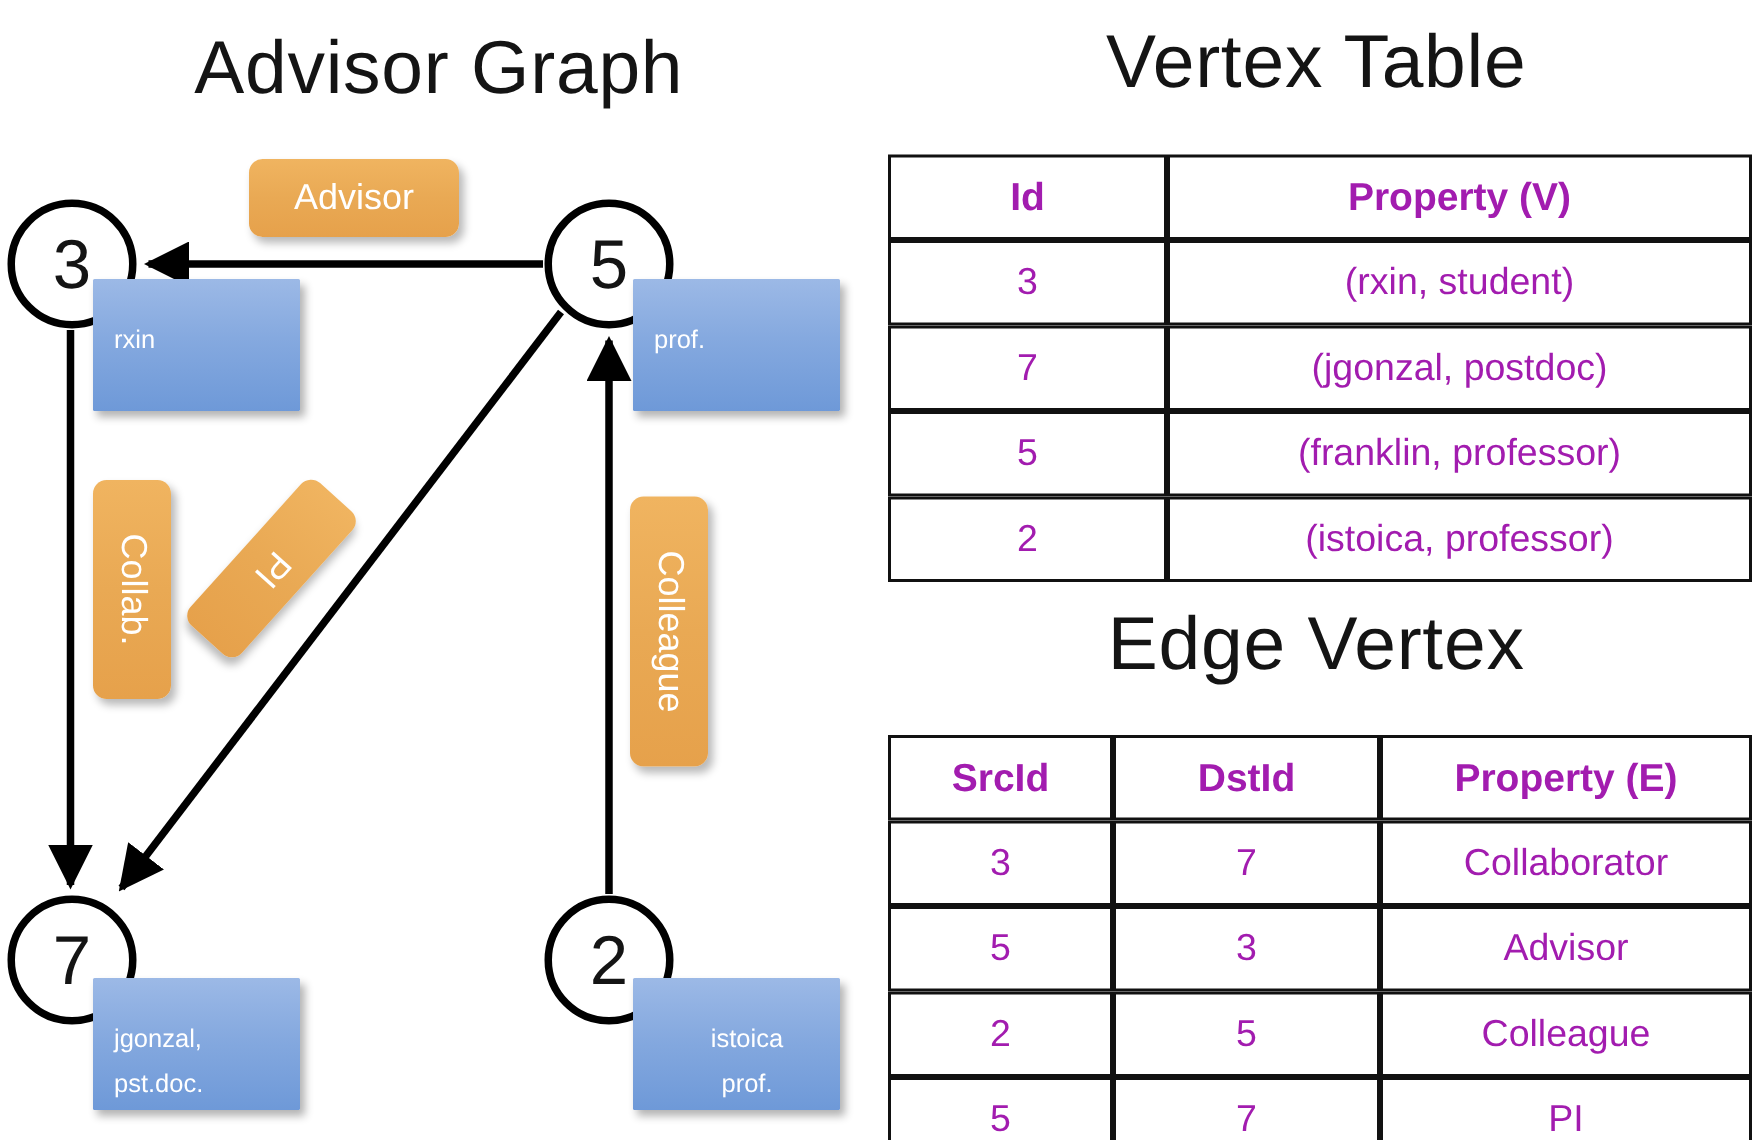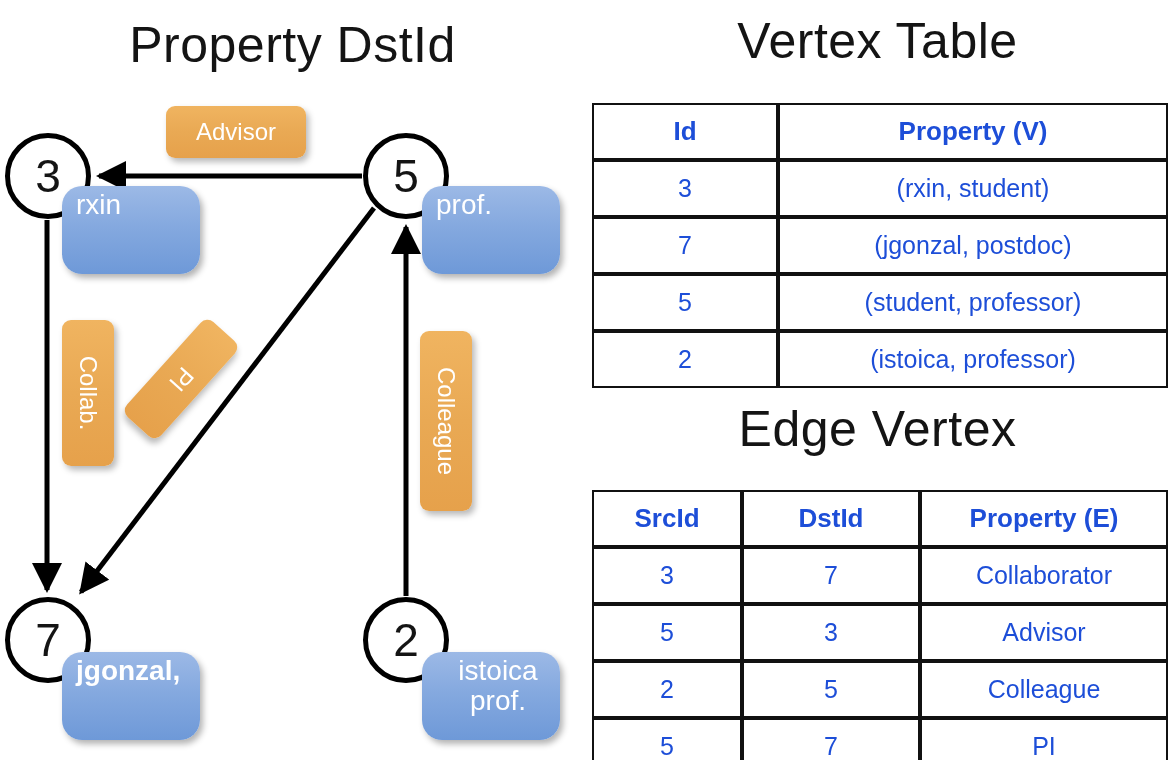--- a/index.html
+++ b/index.html
@@ -42,33 +42,33 @@
     z-index:3;
   }
   #vertex-3{left:5px;  top:133px; width:86px;height:86px;}
   #vertex-5{left:363px;top:133px; width:86px;height:86px;}
   #vertex-7{left:5px;  top:597px; width:86px;height:86px;}
   #vertex-2{left:363px;top:597px; width:86px;height:86px;}
 
   
   .prop-box{
     position:absolute;
-    border-radius:20px;
+    border-radius:1px;
     background:linear-gradient(to bottom,#9cb9e6 0%,#85a9df 45%,#6e99d8 100%);
     box-shadow:3px 4px 6px rgba(0,0,0,0.30);
     color:#ffffff;
-    font-size:28px;
+    font-size:17px;
     line-height:30px;
-    padding:4px 0 0 14px;
+    padding:26px 0 0 14px;
     box-sizing:border-box;
     z-index:4;
   }
   #box-rxin     {left:62px; top:186px;width:138px;height:88px;}
   #box-franklin {left:422px;top:186px;width:138px;height:88px;}
-  #box-jgonzal  {left:62px; top:652px;width:138px;height:88px;font-weight:bold;}
+  #box-jgonzal  {left:62px; top:652px;width:138px;height:88px;}
   #box-istoica  {left:422px;top:652px;width:138px;height:88px;text-align:center;}
 
   
   .edge-label{
     position:absolute;
     border-radius:9px;
     background:linear-gradient(to bottom,#f0b460 0%,#e9a954 50%,#e6a14b 100%);
     box-shadow:3px 4px 6px rgba(0,0,0,0.28);
     color:#ffffff;
     display:flex;align-items:center;justify-content:center;
@@ -90,21 +90,21 @@
     border-collapse:separate;
     border-spacing:0;
     table-layout:fixed;
   }
   table.dtable td{
     border:2px solid #111;
     text-align:center;
     vertical-align:middle;
     font-size:25px;
     font-weight:300;
-    color:#1d4ed8;
+    color:#a21caf;
     background:#ffffff;
     padding:0;
     font-family:"Liberation Sans", sans-serif;
   }
   table.dtable td.hdr{font-weight:bold;font-size:26px;}
   td.blue{background:#d6e0f1;}
   td.orange{background:#f8e0c5;}
 
   #vertex-table{left:592px;top:103px;width:576px;}
   #vertex-table td{height:53px;}
@@ -115,21 +115,21 @@
   #edge-table td{height:53px;}
   #edge-table col.c-src {width:150px;}
   #edge-table col.c-dst {width:178px;}
   #edge-table col.c-eprop{width:248px;}
 </style>
 </head>
 <body>
 
 <div class="panel" id="graph-canvas">
 
-  <div class="title" id="graph-title">Property DstId</div>
+  <div class="title" id="graph-title">Advisor Graph</div>
 
   <svg id="graph-svg" viewBox="0 0 585 760">
     <defs>
       <marker id="arrow" viewBox="0 0 10 10" refX="9" refY="5" markerWidth="6" markerHeight="6" orient="auto-start-reverse">
         <path d="M 0 0 L 10 5 L 0 10 z" fill="#000"></path>
       </marker>
     </defs>
 
     <line x1="362" y1="176" x2="99" y2="176" stroke="#000" stroke-width="5" marker-end="url(#arrow)"></line>
 
@@ -146,20 +146,21 @@
   <div class="vertex" id="vertex-2">2</div>
 
   <div class="prop-box" id="box-rxin">
     <div>rxin</div>
   </div>
   <div class="prop-box" id="box-franklin">
     <div>prof.</div>
   </div>
   <div class="prop-box" id="box-jgonzal">
     <div>jgonzal,</div>
+    <div>pst.doc.</div>
   </div>
   <div class="prop-box" id="box-istoica">
     <div>istoica</div>
     <div>prof.</div>
   </div>
 
   <div class="edge-label" id="label-advisor">
     <span>Advisor</span>
   </div>
   <div class="edge-label" id="label-collab">
@@ -188,21 +189,21 @@
     <tr>
       <td>3</td>
       <td class="blue">(rxin, student)</td>
     </tr>
     <tr>
       <td>7</td>
       <td class="blue">(jgonzal, postdoc)</td>
     </tr>
     <tr>
       <td>5</td>
-      <td class="blue">(student, professor)</td>
+      <td class="blue">(franklin, professor)</td>
     </tr>
     <tr>
       <td>2</td>
       <td class="blue">(istoica, professor)</td>
     </tr>
   </tbody>
 </table>
 
 <div class="title" id="edge-title">Edge Vertex</div>
 

